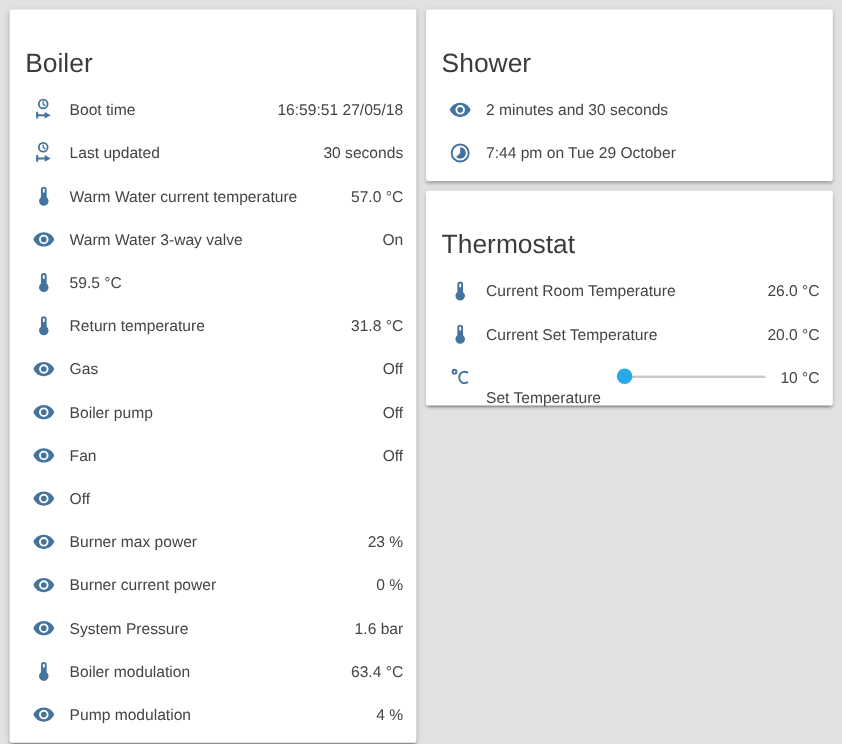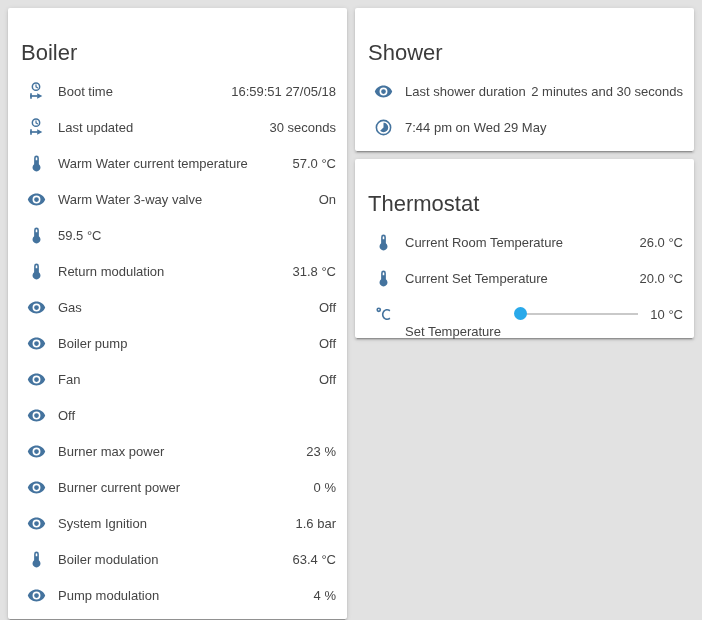--- a/index.html
+++ b/index.html
@@ -110,21 +110,21 @@
             </span>
     <span class="value">59.5 °C</span>
   </div>
 
   <div class="row">
     <span class="icon">
               <svg viewBox="0 0 24 24" width="19" height="19">
                 <path fill="currentColor" d="M15,13V5A3,3 0 0,0 12,2A3,3 0 0,0 9,5V13A5,5 0 1,0 15,13M12,4A1,1 0 0,1 13,5V8H11V5A1,1 0 0,1 12,4Z"></path>
               </svg>
             </span>
-    <span class="name">Return modulation</span>
+    <span class="name">Return temperature</span>
     <span class="value">31.8 °C</span>
   </div>
 
   <div class="row">
     <span class="icon">
               <svg viewBox="0 0 24 24" width="19" height="19">
                 <path fill="currentColor" d="M12,9A3,3 0 0,0 9,12A3,3 0 0,0 12,15A3,3 0 0,0 15,12A3,3 0 0,0 12,9M12,17A5,5 0 0,1 7,12A5,5 0 0,1 12,7A5,5 0 0,1 17,12A5,5 0 0,1 12,17M12,4.5C7,4.5 2.73,7.61 1,12C2.73,16.39 7,19.5 12,19.5C17,19.5 21.27,16.39 23,12C21.27,7.61 17,4.5 12,4.5Z"></path>
               </svg>
             </span>
     <span class="name">Gas</span>
@@ -179,21 +179,21 @@
     <span class="name">Burner current power</span>
     <span class="value">0 %</span>
   </div>
 
   <div class="row">
     <span class="icon">
               <svg viewBox="0 0 24 24" width="19" height="19">
                 <path fill="currentColor" d="M12,9A3,3 0 0,0 9,12A3,3 0 0,0 12,15A3,3 0 0,0 15,12A3,3 0 0,0 12,9M12,17A5,5 0 0,1 7,12A5,5 0 0,1 12,7A5,5 0 0,1 17,12A5,5 0 0,1 12,17M12,4.5C7,4.5 2.73,7.61 1,12C2.73,16.39 7,19.5 12,19.5C17,19.5 21.27,16.39 23,12C21.27,7.61 17,4.5 12,4.5Z"></path>
               </svg>
             </span>
-    <span class="name">System Ignition</span>
+    <span class="name">System Pressure</span>
     <span class="value">1.6 bar</span>
   </div>
 
   <div class="row">
     <span class="icon">
               <svg viewBox="0 0 24 24" width="19" height="19">
                 <path fill="currentColor" d="M15,13V5A3,3 0 0,0 12,2A3,3 0 0,0 9,5V13A5,5 0 1,0 15,13M12,4A1,1 0 0,1 13,5V8H11V5A1,1 0 0,1 12,4Z"></path>
               </svg>
             </span>
     <span class="name">Boiler modulation</span>
@@ -215,31 +215,30 @@
   <div class="col">
   <section class="card">
     <h2 class="card-title">Shower</h2>
     <div class="rows">
   <div class="row">
     <span class="icon">
               <svg viewBox="0 0 24 24" width="19" height="19">
                 <path fill="currentColor" d="M12,9A3,3 0 0,0 9,12A3,3 0 0,0 12,15A3,3 0 0,0 15,12A3,3 0 0,0 12,9M12,17A5,5 0 0,1 7,12A5,5 0 0,1 12,7A5,5 0 0,1 17,12A5,5 0 0,1 12,17M12,4.5C7,4.5 2.73,7.61 1,12C2.73,16.39 7,19.5 12,19.5C17,19.5 21.27,16.39 23,12C21.27,7.61 17,4.5 12,4.5Z"></path>
               </svg>
             </span>
-    <span class="name">Last shower duration</span>
     <span class="value">2 minutes and 30 seconds</span>
   </div>
 
   <div class="row">
     <span class="icon">
               <svg viewBox="0 0 24 24" width="19" height="19">
                 <path fill="currentColor" d="M16.24,7.76C15.07,6.58 13.53,6 12,6V12L7.76,16.24C10.1,18.58 13.9,18.58 16.24,16.24C18.59,13.9 18.59,10.1 16.24,7.76M12,2A10,10 0 0,0 2,12A10,10 0 0,0 12,22A10,10 0 0,0 22,12A10,10 0 0,0 12,2M12,20A8,8 0 0,1 4,12A8,8 0 0,1 12,4A8,8 0 0,1 20,12A8,8 0 0,1 12,20Z"></path>
               </svg>
             </span>
-    <span class="value">7:44 pm on Wed 29 May</span>
+    <span class="value">7:44 pm on Tue 29 October</span>
   </div>
 </div>
   </section>
 
   <section class="card">
     <h2 class="card-title">Thermostat</h2>
     <div class="rows">
   <div class="row">
     <span class="icon">
               <svg viewBox="0 0 24 24" width="19" height="19">

